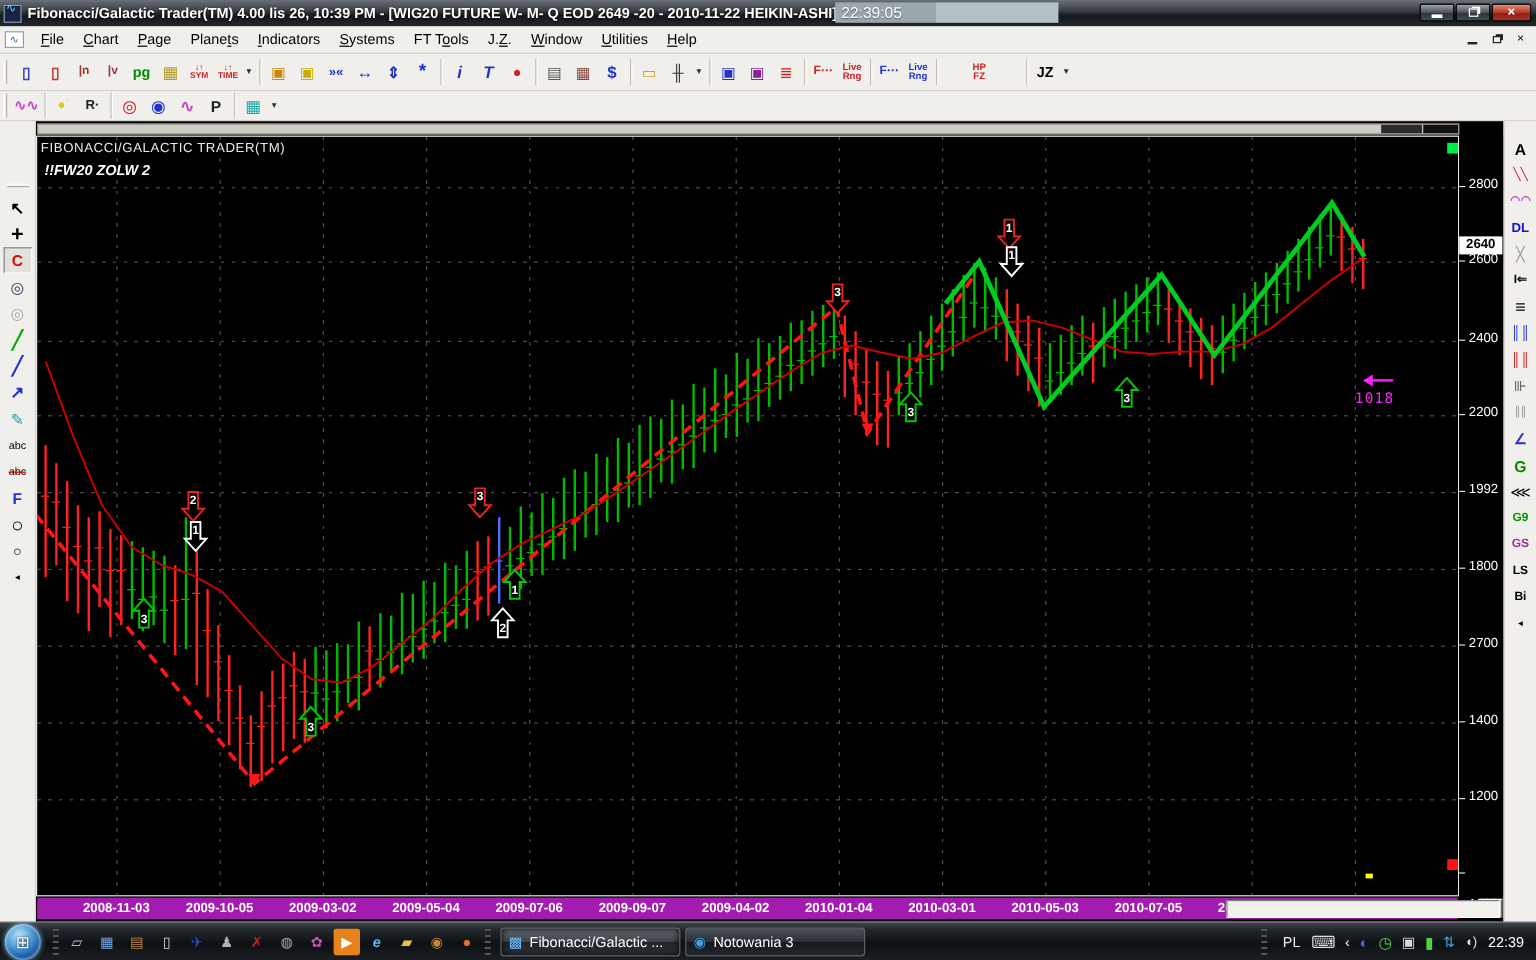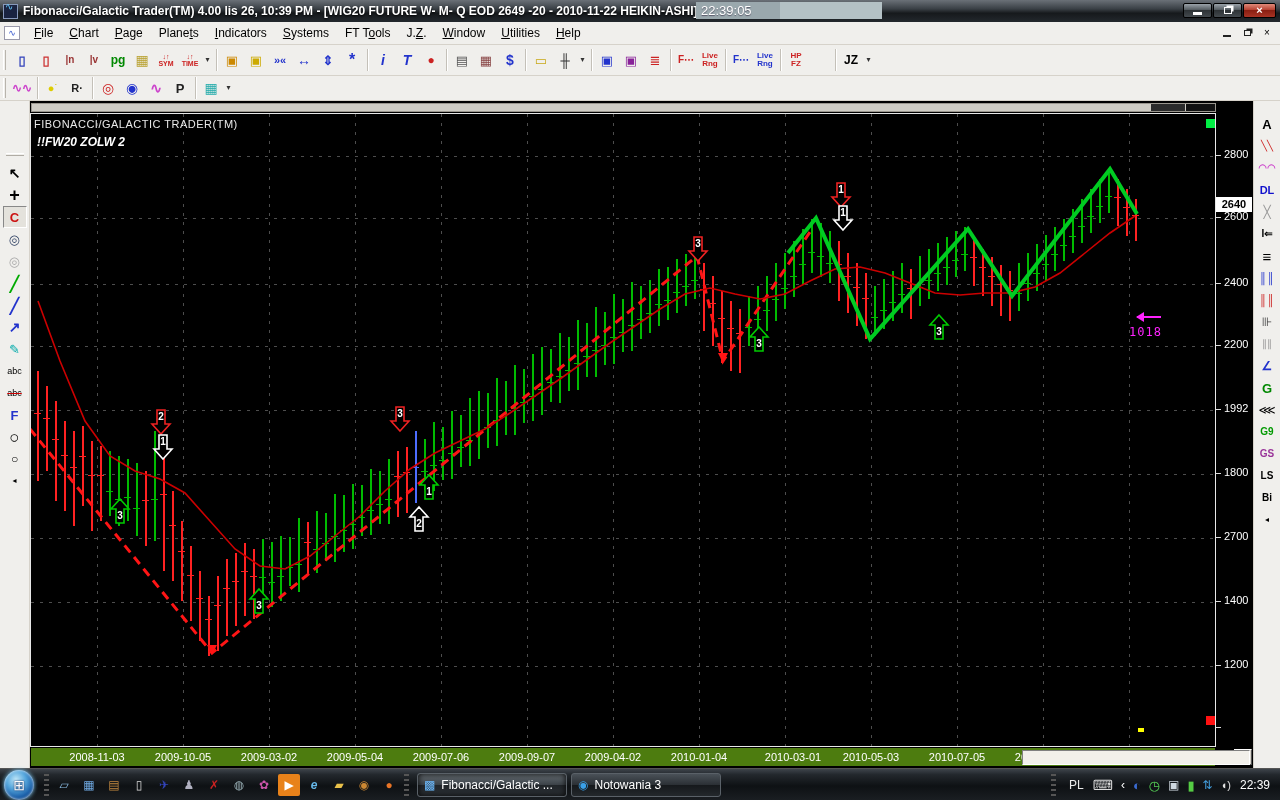--- a/index.html
+++ b/index.html
@@ -80,21 +80,21 @@
   .annot-arrow .shaft{position:absolute;left:6px;top:4px;width:24px;height:2px;background:#ff22ff;}
   .annot-arrow .head{position:absolute;left:0;top:0;width:0;height:0;
     border:5px solid transparent;border-right:8px solid #ff22ff;}
   .annot-text{position:absolute;left:1098px;top:211px;font-family:"DejaVu Sans Mono",monospace;
     font-size:12px;color:#ff22ff;letter-spacing:1px;}
   #price-scale{position:absolute;left:1186px;top:12px;width:37px;height:634px;background:#000;}
   .ptick{position:absolute;left:0;width:5px;height:1px;background:#ddd;}
   .plabel{position:absolute;left:8px;font-size:11px;color:#fff;}
   .pricebox{position:absolute;left:0;top:84px;width:36px;height:15px;background:#fff;color:#000;
     font-size:11px;font-weight:bold;text-align:center;line-height:15px;}
-  #date-axis{position:absolute;left:1px;top:647px;width:1184px;height:18px;background:#4d7c0f;overflow:hidden;}
+  #date-axis{position:absolute;left:1px;top:647px;width:1184px;height:18px;background:#a21caf;overflow:hidden;font-weight:bold;}
   .dlabel{position:absolute;top:3px;font-size:11px;color:#fff;transform:translateX(-50%);white-space:nowrap;}
   .tf-btn{position:absolute;left:1204px;top:648px;width:18px;height:16px;background:#d4d0c8;
     border:1px solid;border-color:#fff #555 #555 #fff;font-size:9px;text-align:center;line-height:14px;color:#000;}
   .chart-status{position:absolute;left:992px;top:649px;width:228px;height:15px;background:#f2f0ea;
     border:1px solid;border-color:#808080 #fff #fff #808080;}
 
   
   .taskbar{position:absolute;left:0;top:768px;width:1280px;height:32px;
     background:linear-gradient(#3e444b 0%,#23282d 18%,#0e1114 55%,#1a1e22 100%);
     border-top:1px solid #555;display:flex;align-items:center;}
@@ -206,21 +206,21 @@
       <div class="tb-btn" style="color: rgb(204, 34, 34); font-size: 13px;">≣</div>
       <div class="tb-sep"></div>
       <div class="tb-btn" style="color: rgb(204, 34, 34); font-size: 10px; font-weight: bold;">F⋯</div>
       <div class="tb-btn" style="color: rgb(204, 34, 34); font-size: 8px; font-weight: bold;">Live
 Rng</div>
       <div class="tb-sep"></div>
       <div class="tb-btn" style="color: rgb(34, 51, 204); font-size: 10px; font-weight: bold;">F⋯</div>
       <div class="tb-btn" style="color: rgb(34, 51, 204); font-size: 8px; font-weight: bold;">Live
 Rng</div>
       <div class="tb-sep"></div>
-      <div class="tb-btn" style="color: rgb(204, 34, 34); font-size: 8px; font-weight: bold;">HP
+      <div class="tb-btn" style="color: rgb(204, 34, 34); font-size: 8px; font-weight: bold; margin-left: 20px;">HP
 FZ</div>
       <div class="tb-btn" style="color: rgb(221, 68, 204); font-size: 10px; font-weight: bold; margin-top: 48px;">FhZ</div>
       <div class="tb-sep"></div>
       <div class="tb-btn" style="color: rgb(0, 0, 0); font-size: 12px; font-weight: bold;">JZ</div>
       <div class="tb-btn tb-caret" style="color: rgb(51, 51, 51); font-size: 8px;">▾</div>
     </div>
   <div id="toolbar2" class="toolbar">
       <div class="grip"></div>
       <div class="tb-btn" style="color: rgb(204, 68, 204); font-size: 12px; font-weight: bold;">∿∿</div>
       <div class="tb-sep"></div>
@@ -624,21 +624,21 @@
 
       <div id="date-axis">
           <div class="dlabel lbl" style="left: 66px;">2008-11-03</div>
           <div class="dlabel lbl" style="left: 152px;">2009-10-05</div>
           <div class="dlabel lbl" style="left: 238px;">2009-03-02</div>
           <div class="dlabel lbl" style="left: 324px;">2009-05-04</div>
           <div class="dlabel lbl" style="left: 410px;">2009-07-06</div>
           <div class="dlabel lbl" style="left: 496px;">2009-09-07</div>
           <div class="dlabel lbl" style="left: 582px;">2009-04-02</div>
           <div class="dlabel lbl" style="left: 668px;">2010-01-04</div>
-          <div class="dlabel lbl" style="left: 754px; margin-left: 8px;">2010-03-01</div>
+          <div class="dlabel lbl" style="left: 754px;">2010-03-01</div>
           <div class="dlabel lbl" style="left: 840px;">2010-05-03</div>
           <div class="dlabel lbl" style="left: 926px;">2010-07-05</div>
           <div class="dlabel lbl" style="left: 1012px;">2010-09-06</div>
           <div class="dlabel lbl" style="left: 1098px;">2010-11-01</div>
           <div class="dlabel lbl" style="left: 1169px;">2011-0</div>
         </div>
       <div class="tf-btn lbl">TF</div>
       <div class="chart-status"></div>
     </div>
 

